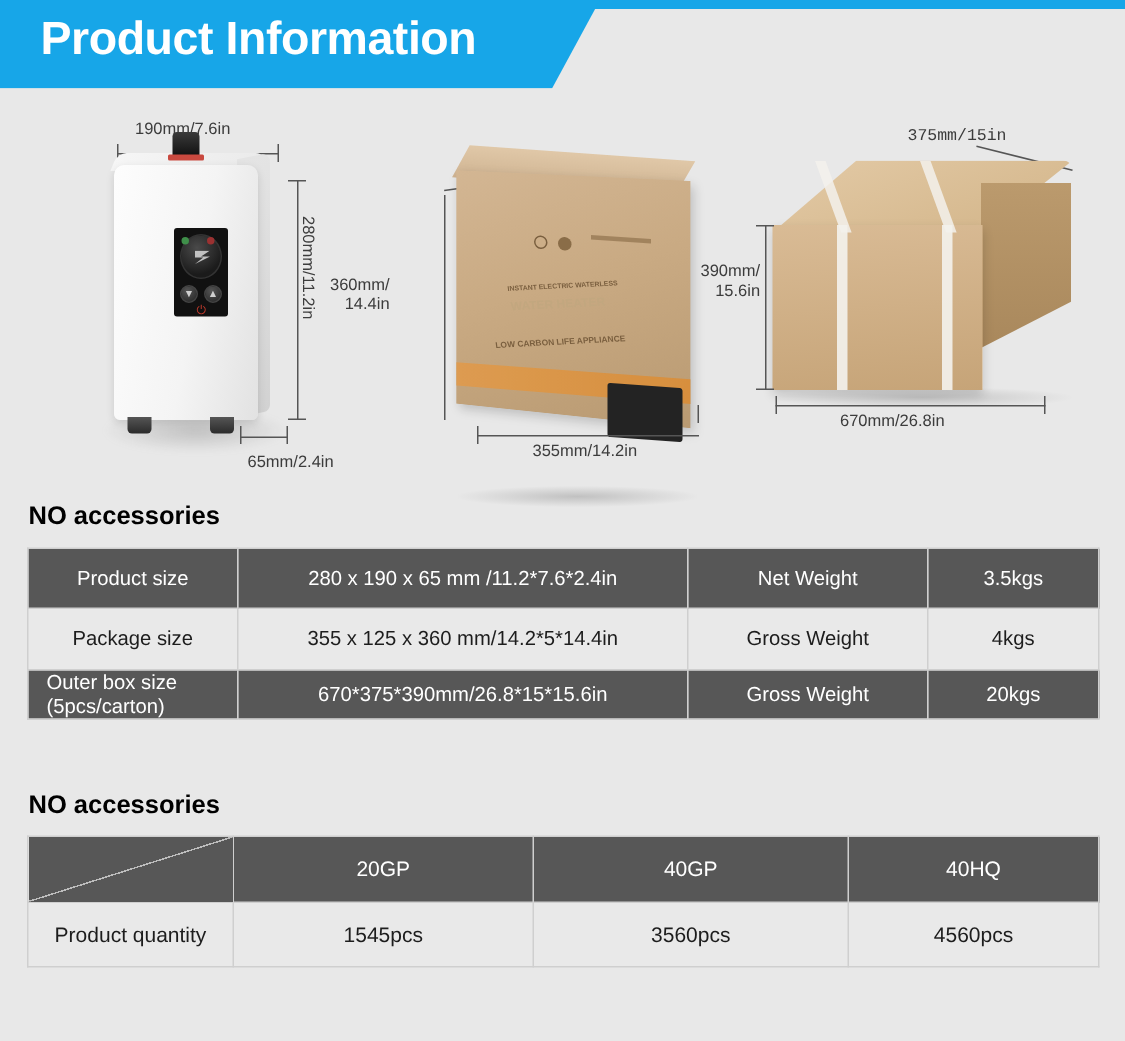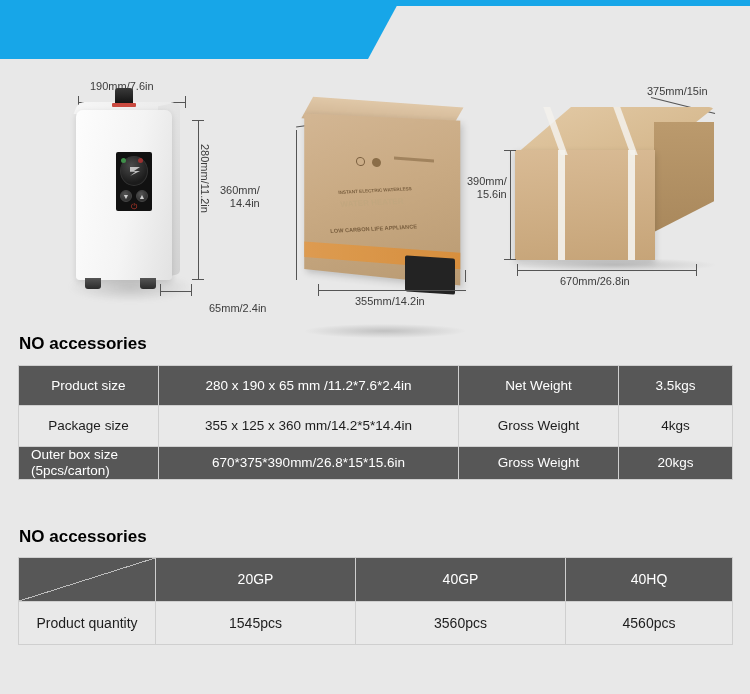--- a/index.html
+++ b/index.html
@@ -200,20 +200,21 @@
       transparent 49.4%, #bdbdbd 49.4%, #bdbdbd 50.6%, transparent 50.6%);
   }
 </style>
 </head>
 <body>
 
 <div class="page">
 
   <div class="top-strip"></div>
   <div class="header-banner"></div>
+  <div class="header-title">Product Information</div>
 
   <div class="illus">
 
     <div class="dimlabel" style="left:90px; top:18px;">190mm/7.6in</div>
     <div class="line hline" style="left:78px; top:40px; width:108px;"></div>
     <div class="line vline" style="left:78px; top:34px; height:12px;"></div>
     <div class="line vline" style="left:185px; top:34px; height:12px;"></div>
 
     <div class="heater-shadow"></div>
     <div class="heater-top"></div>
@@ -234,21 +235,21 @@
     </div>
 
     <div class="line vline" style="left:198px; top:58px; height:160px;"></div>
     <div class="line hline" style="left:192px; top:58px; width:12px;"></div>
     <div class="line hline" style="left:192px; top:217px; width:12px;"></div>
     <div class="dimlabel vert" style="left:211px; top:82px; transform: rotate(90deg);">280mm/11.2in</div>
 
     <div class="line hline" style="left:160px; top:229px; width:32px;"></div>
     <div class="line vline" style="left:160px; top:222px; height:12px;"></div>
     <div class="line vline" style="left:191px; top:222px; height:12px;"></div>
-    <div class="dimlabel" style="left:165px; top:240px;margin-left:44px;">65mm/2.4in</div>
+    <div class="dimlabel" style="left:165px; top:240px;">65mm/2.4in</div>
 
     <div class="dimlabel" style="left:310px; top:46px;">125mm/5in</div>
     <div class="line hline" style="left:296px; top:63px; width:22px; transform:rotate(-8deg);"></div>
 
     <div class="carton-shadow"></div>
     <div class="carton-flap"></div>
     <div class="carton"></div>
     <div class="carton-band"></div>
     <div class="carton-label"></div>
 
@@ -264,21 +265,21 @@
     <div class="dimlabel" style="left:220px; top:122px; text-align:right;">
       <span>360mm/</span><br>
       <span>14.4in</span>
     </div>
 
     <div class="line hline" style="left:318px; top:228px; width:148px;"></div>
     <div class="line vline" style="left:318px; top:222px; height:12px;"></div>
     <div class="line vline" style="left:465px; top:208px; height:12px;"></div>
     <div class="dimlabel" style="left:355px; top:233px;">355mm/14.2in</div>
 
-    <div class="dimlabel" style="left:647px; top:23px;">375mm/15in</div>
+    <div class="dimlabel" style="left:605px; top:23px;font-family:Liberation Mono, monospace;">375mm/15in</div>
     <div class="line hline" style="left:650px; top:43px; width:66px; transform:rotate(14deg);"></div>
 
     <div class="obox-shadow"></div>
     <div class="obox-top"></div>
     <div class="obox-side"></div>
     <div class="obox-front"></div>
     <div class="obox-strap-top" style="left:552px;"></div>
     <div class="obox-strap-top" style="left:622px;"></div>
     <div class="obox-strap" style="left:558px;"></div>
     <div class="obox-strap" style="left:628px;"></div>

